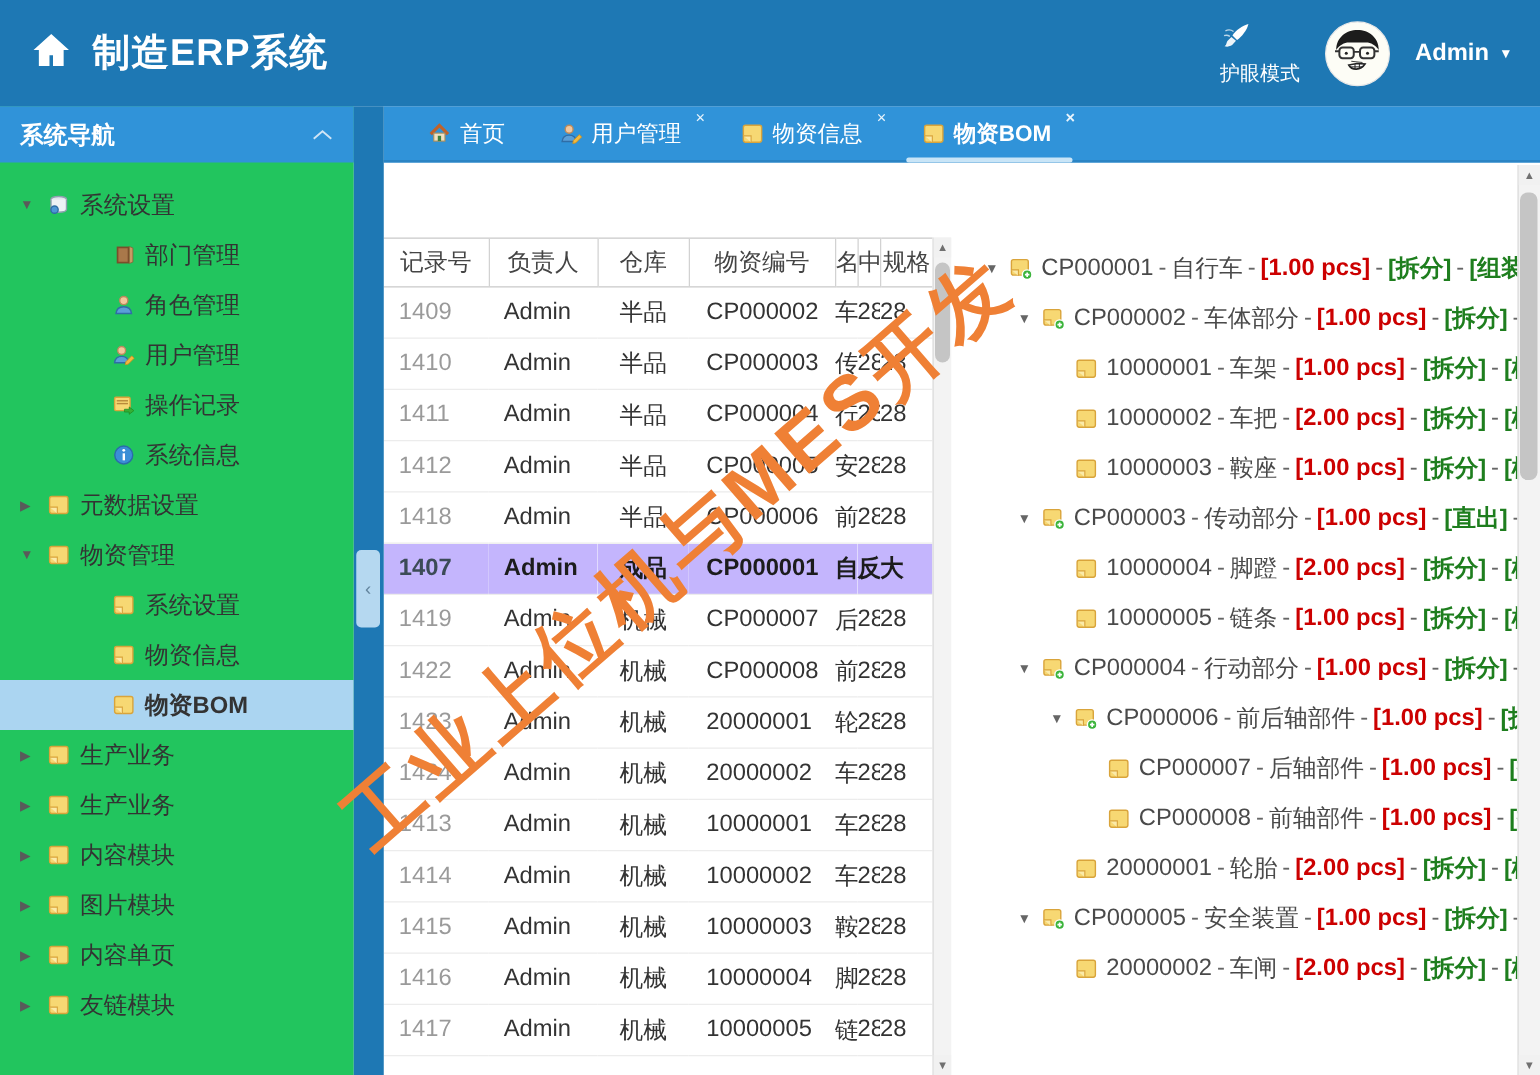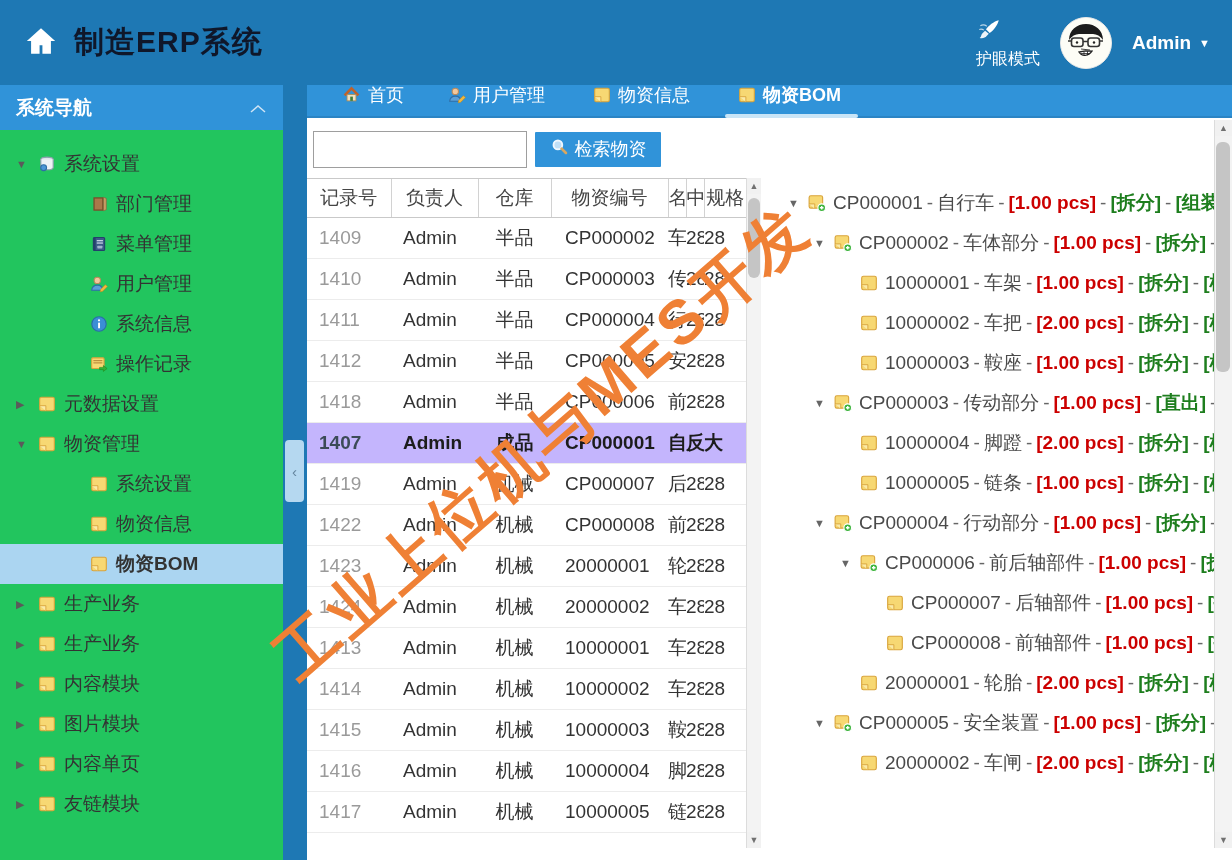--- a/index.html
+++ b/index.html
@@ -3,21 +3,21 @@
 <meta charset="utf-8">
 <style>
   *{box-sizing:border-box;margin:0;padding:0}
   html,body{width:1232px;height:860px;overflow:hidden}
   body{font-family:"Liberation Sans","DejaVu Sans",sans-serif;background:#fff}
   .app{position:relative;width:1232px;height:860px;overflow:hidden;background:#fff}
 
   
   .topbar{position:absolute;left:0;top:0;width:1232px;height:85px;background:#1e78b4;display:flex;justify-content:space-between;align-items:center;z-index:10}
   .brand{display:flex;align-items:center;gap:16px;padding-left:24px}
-  .brand h1{font-size:30px;font-weight:bold;color:#0f172a;letter-spacing:1px}
+  .brand h1{font-size:30px;font-weight:bold;color:#ffffff;letter-spacing:1px}
   .topbar-right{display:flex;align-items:center;gap:20px;padding-right:22px}
   .eye-mode{color:#fff;font-size:16px;text-align:left;line-height:1.2;cursor:pointer}
   .eye-mode .glyph{display:block;margin:0 auto 2px}
   .avatar{width:52px;height:52px;border-radius:50%;background:#fdfdf6;overflow:hidden;border:1px solid #e8e8e8}
   .user{display:flex;align-items:center;gap:8px;color:#fff;font-size:19px;font-weight:bold;cursor:pointer}
   .user .caret{font-size:11px}
 
   
   .sidebar{position:absolute;left:0;top:85px;width:283px;height:775px;background:#22c55e;z-index:5}
   .sidebar-header{height:45px;background:#3093d9;color:#fff;font-size:19px;font-weight:bold;display:flex;align-items:center;justify-content:space-between;padding:0 16px}
@@ -27,21 +27,21 @@
   .sitem .sicon{width:18px;height:18px;margin-right:8px;flex:0 0 18px}
   .sitem.sel{background:#abd5f1;font-weight:bold}
   .sitem.d0{padding-left:16px}
   .sitem.d1{padding-left:90px}
 
   
   .strip{position:absolute;left:283px;top:85px;width:24px;height:775px;background:#1e78b4;z-index:6}
   .collapse-handle{position:absolute;left:2px;top:355px;width:19px;height:62px;background:#b5d8f0;border-radius:4px;color:#64859e;display:flex;align-items:center;justify-content:center;font-size:15px;cursor:pointer}
 
   
-  .main{position:absolute;left:307px;top:73px;width:925px;height:749px;background:#fff}
+  .main{position:absolute;left:307px;top:85px;width:925px;height:749px;background:#fff}
   .tabbar{position:absolute;left:0;top:0;width:925px;height:45px;background:#3093d9;border-bottom:2px solid #2b84c4;display:flex;align-items:stretch;padding-left:8px}
   .tab{position:relative;display:flex;align-items:center;gap:8px;color:#fff;font-size:18px;padding:0 16px;margin-left:12px;cursor:pointer;white-space:nowrap}
   .tab .ticn{width:17px;height:17px}
   .tab .close{position:absolute;top:2px;right:1px;font-size:13px;line-height:1;color:#e9f4fc;cursor:pointer}
   .tab.active{font-weight:bold}
   .tab.active .ul{position:absolute;left:3px;right:3px;bottom:-2px;height:4px;background:#c9e5f7;border-radius:2px}
 
   .content{position:absolute;left:0;top:47px;width:925px;height:728px;background:#fff}
 
   
@@ -154,52 +154,49 @@
         <div class="sitem d1">
           <span class="sicon"><svg width="18" height="18" viewBox="0 0 16 16">
               <rect x="3" y="2" width="9" height="12" fill="#7a4f2b"></rect>
               <path d="M12 2l2.5 1v10L12 14z" fill="#c89a64" stroke="#8a5a33" stroke-width=".5"></path>
               <rect x="4.2" y="3.2" width="6.6" height="9.6" fill="#a9784a"></rect>
             </svg></span>
           <span>部门管理</span>
         </div>
         <div class="sitem d1">
           <span class="sicon"><svg width="18" height="18" viewBox="0 0 16 16">
-              <rect x="3" y="2.2" width="10" height="11.6" rx="1" fill="#3c5a88" stroke="#24406b"></rect>
-              <rect x="3" y="2.2" width="2" height="11.6" fill="#24406b"></rect>
-              <rect x="6" y="4.5" width="5.5" height="1.1" fill="#cfd9e8"></rect>
-              <rect x="6" y="6.6" width="5.5" height="1.1" fill="#cfd9e8"></rect>
-              <rect x="6.5" y="9.5" width="4.5" height="2.4" rx=".5" fill="#9fb3cd"></rect>
-            </svg></span>
-          <span>菜单管理</span>
+              <circle cx="8" cy="4.8" r="2.9" fill="#f3c79c" stroke="#b98a5d"></circle>
+              <path d="M2.5 14c.3-3.2 2.7-4.8 5.5-4.8s5.2 1.6 5.5 4.8z" fill="#5a9fd8" stroke="#2f6da6"></path>
+            </svg></span>
+          <span>角色管理</span>
         </div>
         <div class="sitem d1">
           <span class="sicon"><svg width="18" height="18" viewBox="0 0 16 16">
               <circle cx="6.5" cy="4.8" r="2.8" fill="#f3c79c" stroke="#b98a5d"></circle>
               <path d="M1.5 13.5c.3-3 2.4-4.5 5-4.5s4.7 1.5 5 4.5z" fill="#5a9fd8" stroke="#2f6da6"></path>
               <path d="M9.5 12.8l4.2-4.2 1.7 1.7-4.2 4.2-2.1.4z" fill="#f2b93f" stroke="#c98f1f" stroke-width=".6"></path>
             </svg></span>
           <span>用户管理</span>
-        </div>
-        <div class="sitem d1">
-          <span class="sicon"><svg width="18" height="18" viewBox="0 0 16 16">
-              <circle cx="8" cy="8" r="6.4" fill="#3b8ed6" stroke="#2a6ca8"></circle>
-              <rect x="7.2" y="6.8" width="1.7" height="5" fill="#fff"></rect>
-              <circle cx="8" cy="4.7" r="1" fill="#fff"></circle>
-            </svg></span>
-          <span>系统信息</span>
         </div>
         <div class="sitem d1">
           <span class="sicon"><svg width="18" height="18" viewBox="0 0 16 16">
               <rect x="1.5" y="2.5" width="11" height="9.5" rx="1" fill="#f7d873" stroke="#d9a43b"></rect>
               <rect x="3" y="4.5" width="8" height="1" fill="#b98a3b"></rect>
               <rect x="3" y="6.5" width="8" height="1" fill="#b98a3b"></rect>
               <path d="M8.5 11h3.4V9.4l3.3 2.6-3.3 2.6v-1.6H8.5z" fill="#35b035" stroke="#1e8a1e" stroke-width=".5"></path>
             </svg></span>
           <span>操作记录</span>
+        </div>
+        <div class="sitem d1">
+          <span class="sicon"><svg width="18" height="18" viewBox="0 0 16 16">
+              <circle cx="8" cy="8" r="6.4" fill="#3b8ed6" stroke="#2a6ca8"></circle>
+              <rect x="7.2" y="6.8" width="1.7" height="5" fill="#fff"></rect>
+              <circle cx="8" cy="4.7" r="1" fill="#fff"></circle>
+            </svg></span>
+          <span>系统信息</span>
         </div>
         <div class="sitem d0">
           <span class="sarrow">▶</span>
           <span class="sicon"><svg width="18" height="18" viewBox="0 0 16 16">
               <rect x="1.5" y="2" width="13" height="12" rx="1.5" fill="#f7d873" stroke="#d9a43b"></rect>
               <path d="M1.5 9.5h5.5V14" fill="#fbeaa8" stroke="#d9a43b" stroke-width=".8"></path>
             </svg></span>
           <span>元数据设置</span>
         </div>
         <div class="sitem d0">
@@ -320,32 +317,20 @@
             </svg></span>
           <span>物资BOM</span>
           <span class="close">×</span>
           <div class="ul"></div>
         </div>
       </div>
 
     <div class="content">
 
       <section class="left-pane">
-        <div class="search-row">
-          <input class="search-input" type="text" value="" style="">
-          <button class="search-btn">
-            <span>
-              <svg width="19" height="19" viewBox="0 0 20 20">
-                  <circle cx="8.3" cy="8.3" r="4.6" fill="#bfdff7" stroke="#eef7ff" stroke-width="2"></circle>
-                  <path d="M12.2 12.2l4.6 4.6" stroke="#d9a760" stroke-width="2.8" stroke-linecap="round"></path>
-                </svg>
-            </span>
-            <span>检索物资</span>
-          </button>
-        </div>
         <div class="grid">
           <table>
             <colgroup>
                 <col style="width:84px">
                 <col style="width:87px">
                 <col style="width:73px">
                 <col style="width:117px">
                 <col style="width:18px">
                 <col style="width:18px">
                 <col>

